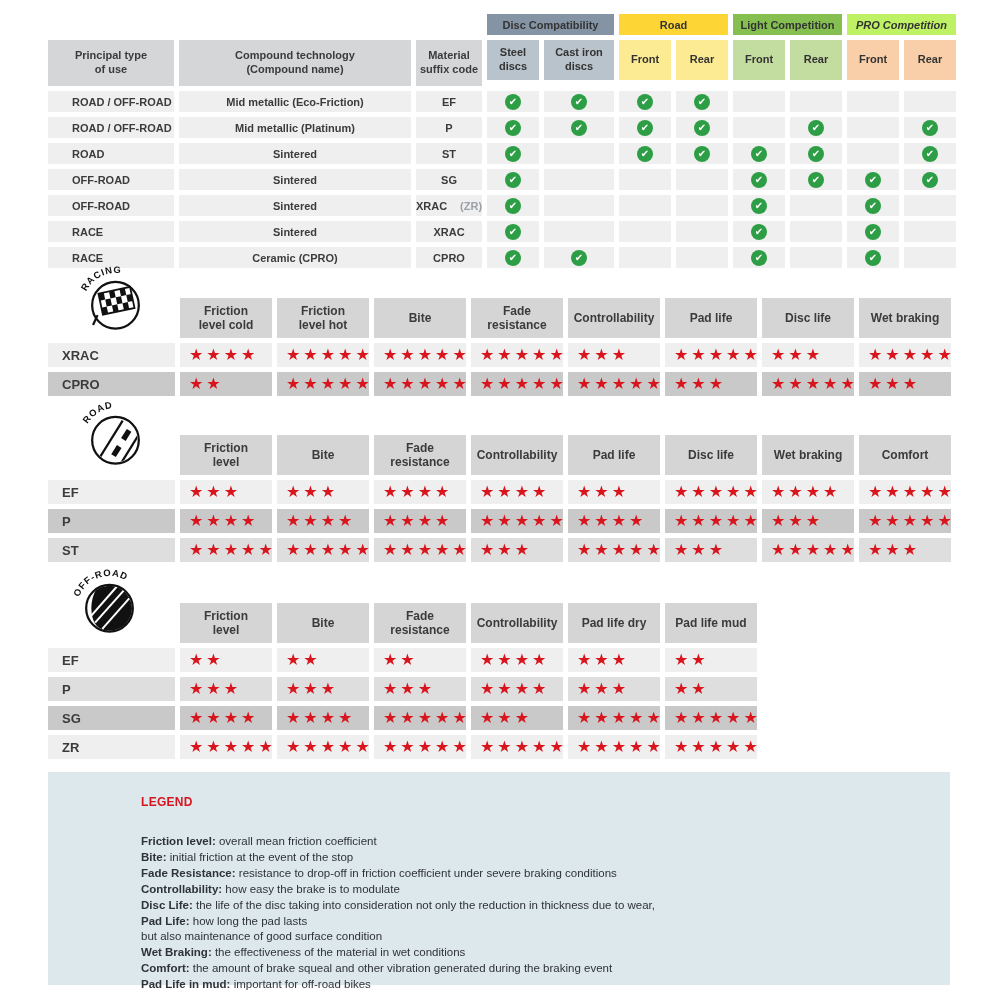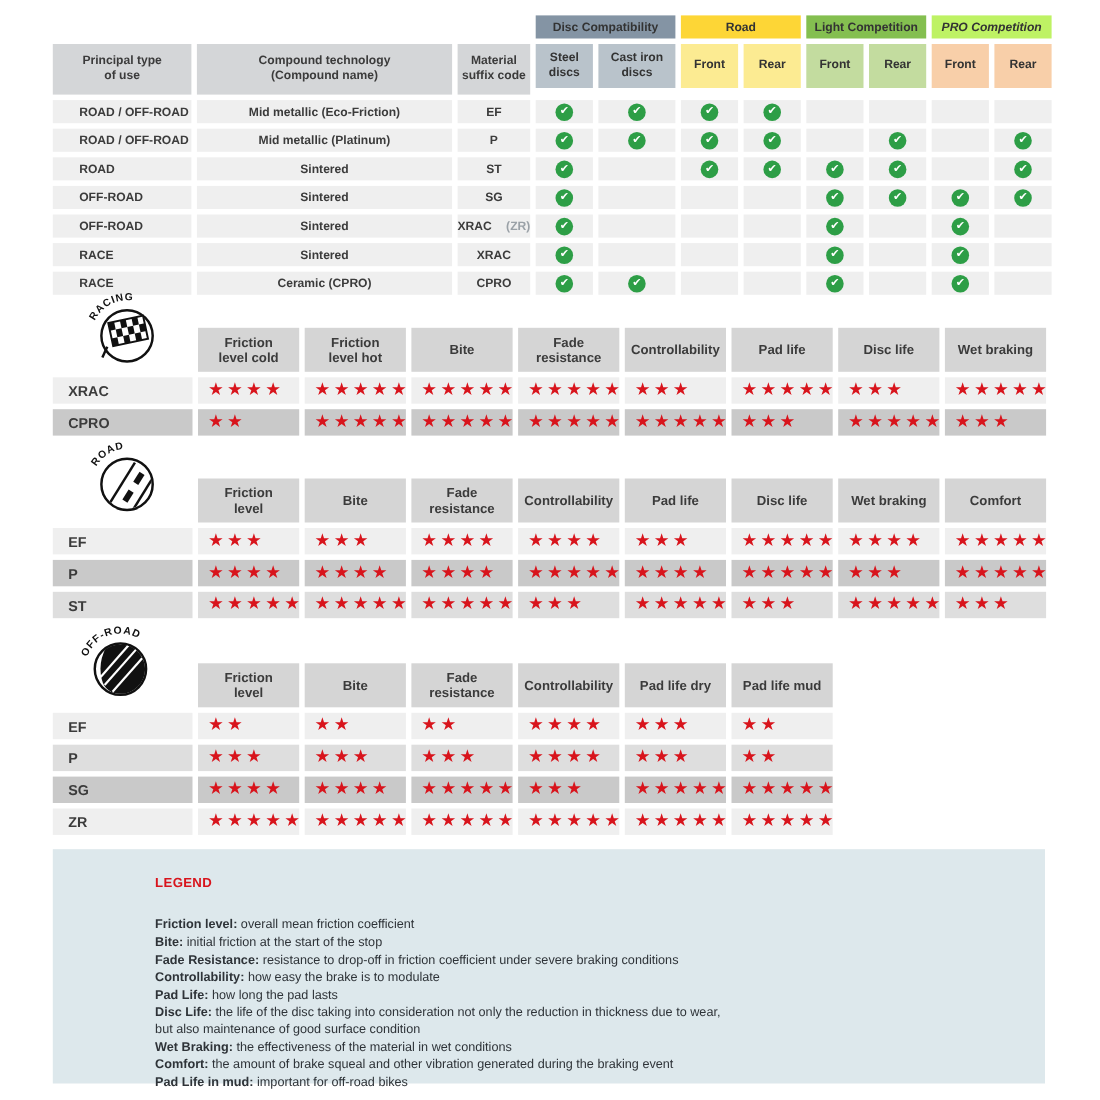--- a/index.html
+++ b/index.html
@@ -408,25 +408,25 @@
         <div class="cell stars shade-light">★★★★★</div>
         <div class="cell stars shade-light">★★★★★</div>
         <div class="cell stars shade-light">★★★★★</div>
       </div>
   </div>
 
   <div class="legend">
     <div class="legend-title">LEGEND</div>
     <div id="legend-entries">
         <div class="legend-line"><span class="term">Friction level: </span><span class="desc">overall mean friction coefficient</span></div>
-        <div class="legend-line"><span class="term">Bite: </span><span class="desc">initial friction at the start of the stop</span></div>
+        <div class="legend-line"><span class="term">Bite: </span><span class="desc">initial friction at the event of the stop</span></div>
         <div class="legend-line"><span class="term">Fade Resistance: </span><span class="desc">resistance to drop-off in friction coefficient under severe braking conditions</span></div>
         <div class="legend-line"><span class="term">Controllability: </span><span class="desc">how easy the brake is to modulate</span></div>
+        <div class="legend-line"><span class="term">Disc Life: </span><span class="desc">the life of the disc taking into consideration not only the reduction in thickness due to wear,</span></div>
         <div class="legend-line"><span class="term">Pad Life: </span><span class="desc">how long the pad lasts</span></div>
-        <div class="legend-line"><span class="term">Disc Life: </span><span class="desc">the life of the disc taking into consideration not only the reduction in thickness due to wear,</span></div>
         <div class="legend-line"><span class="desc">but also maintenance of good surface condition</span></div>
         <div class="legend-line"><span class="term">Wet Braking: </span><span class="desc">the effectiveness of the material in wet conditions</span></div>
         <div class="legend-line"><span class="term">Comfort: </span><span class="desc">the amount of brake squeal and other vibration generated during the braking event</span></div>
         <div class="legend-line"><span class="term">Pad Life in mud: </span><span class="desc">important for off-road bikes</span></div>
       </div>
   </div>
 
 </div>
 
 </body></html>

